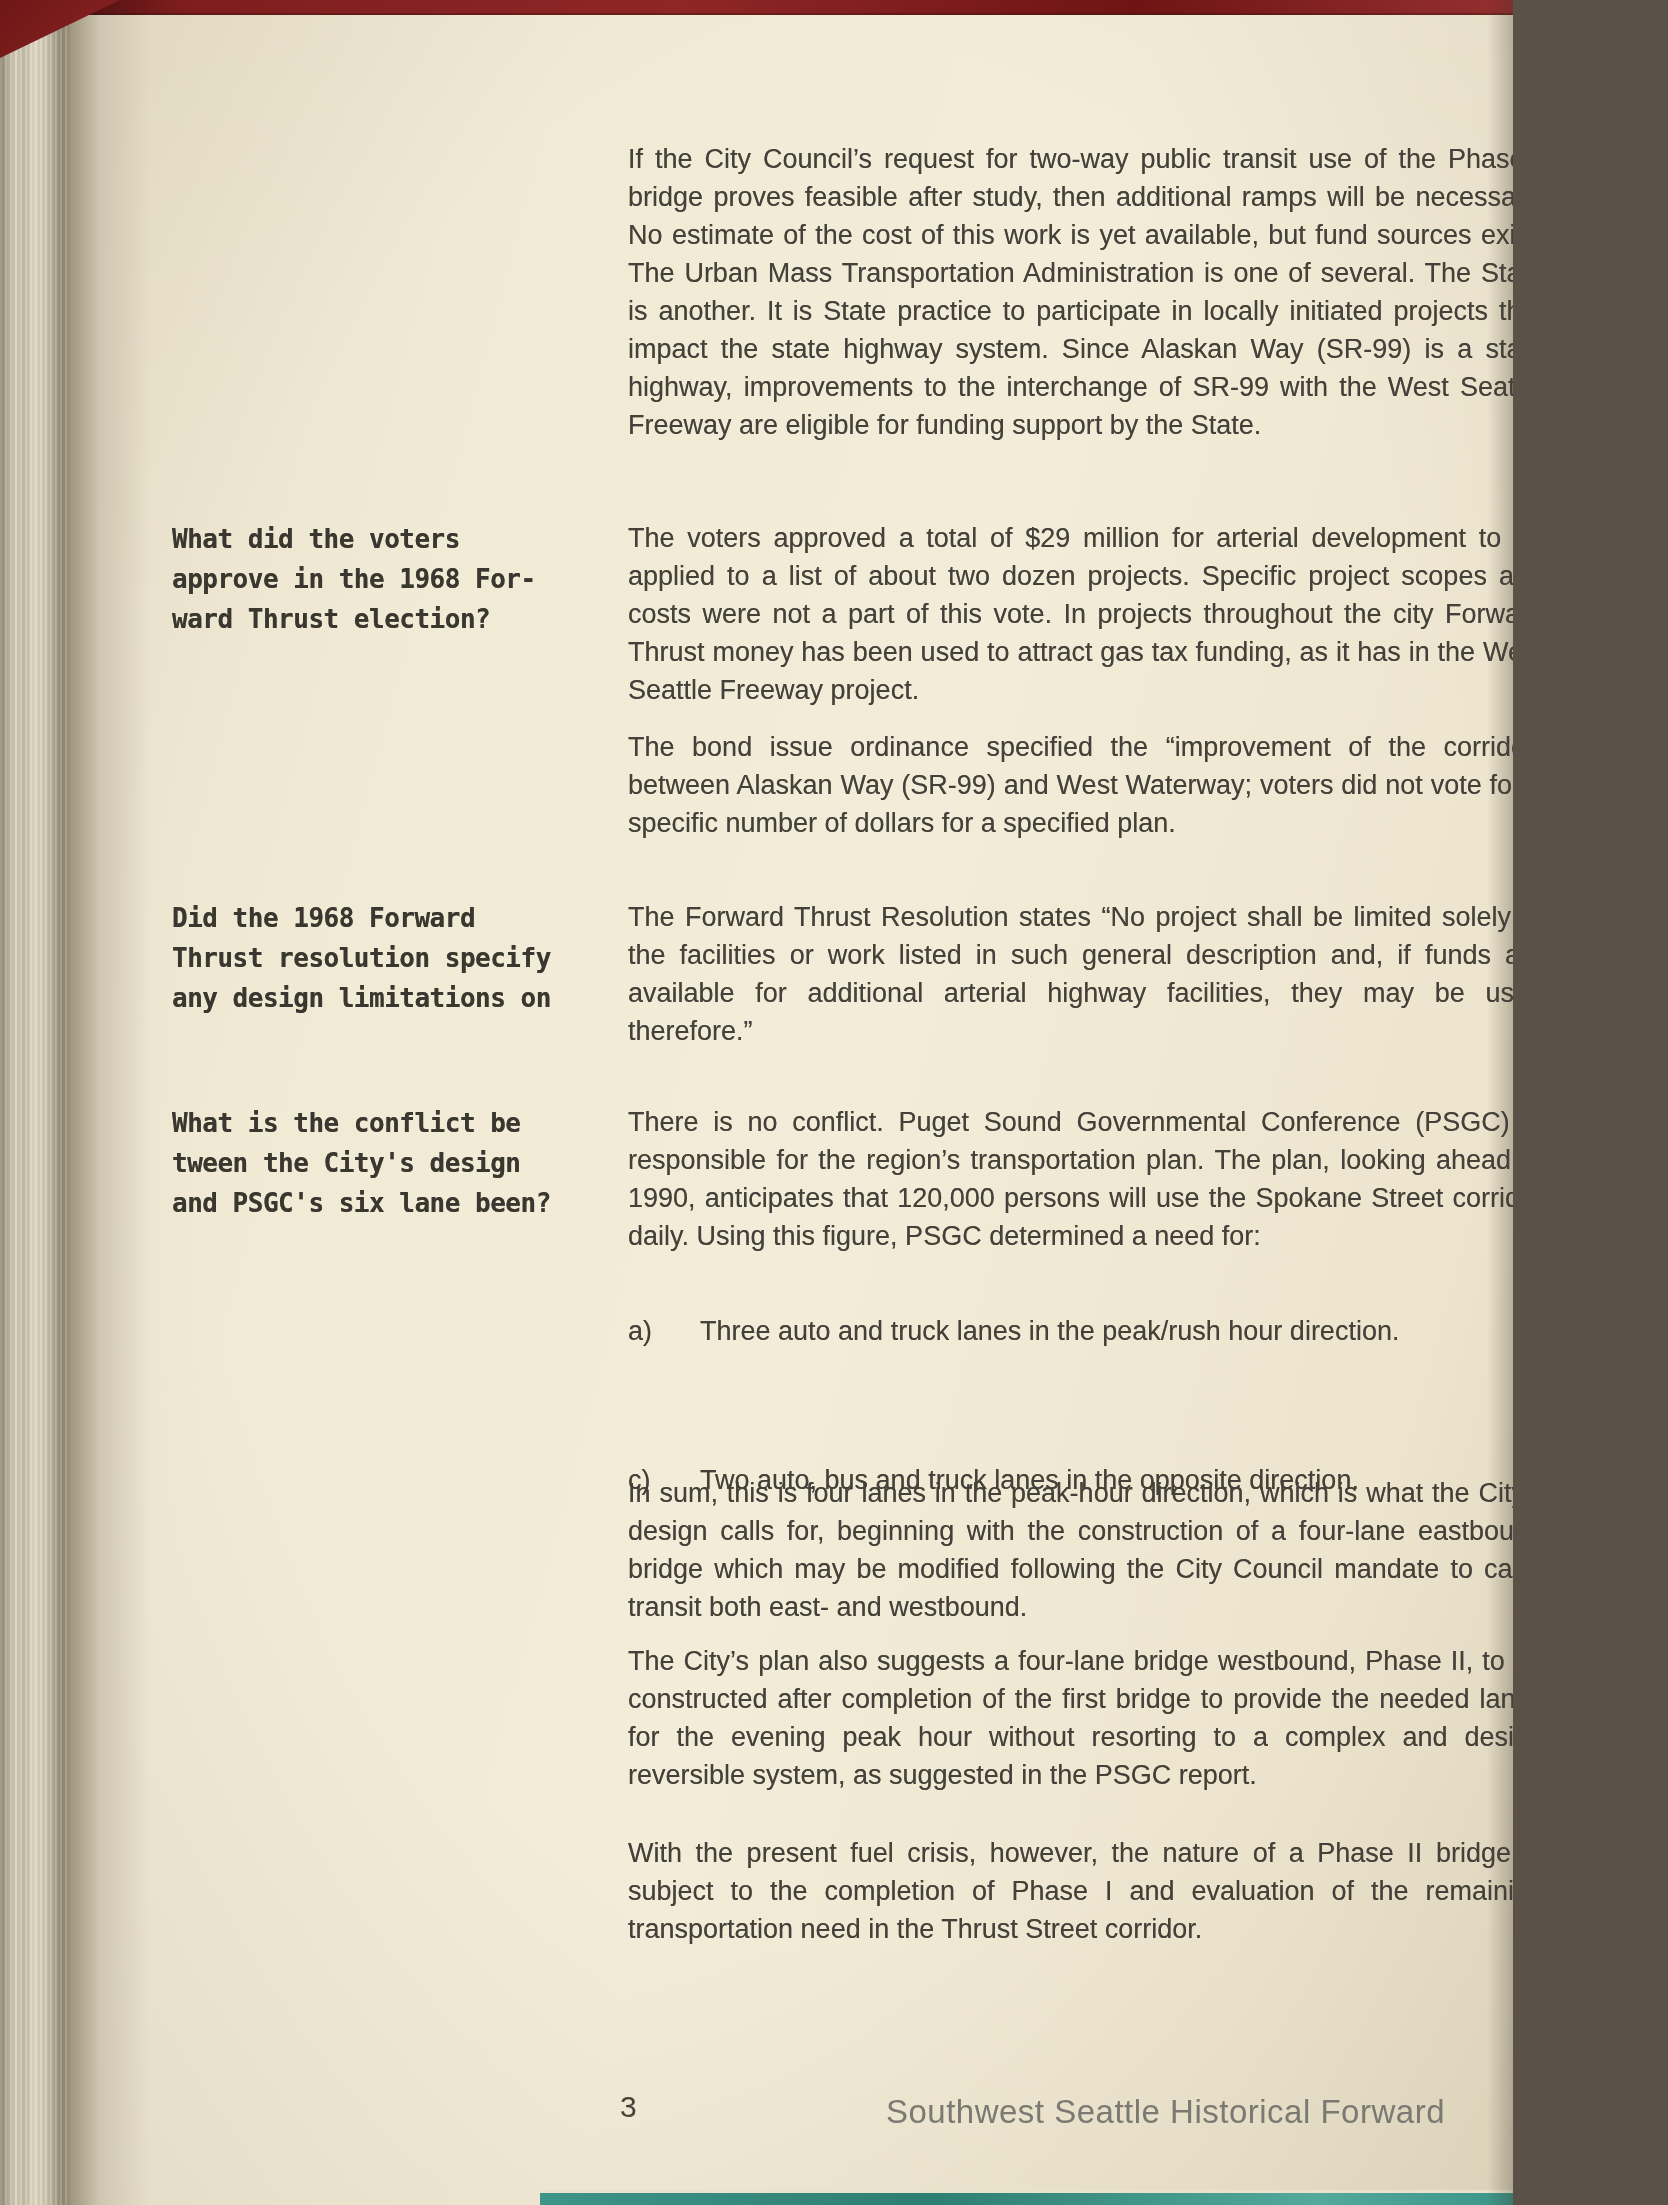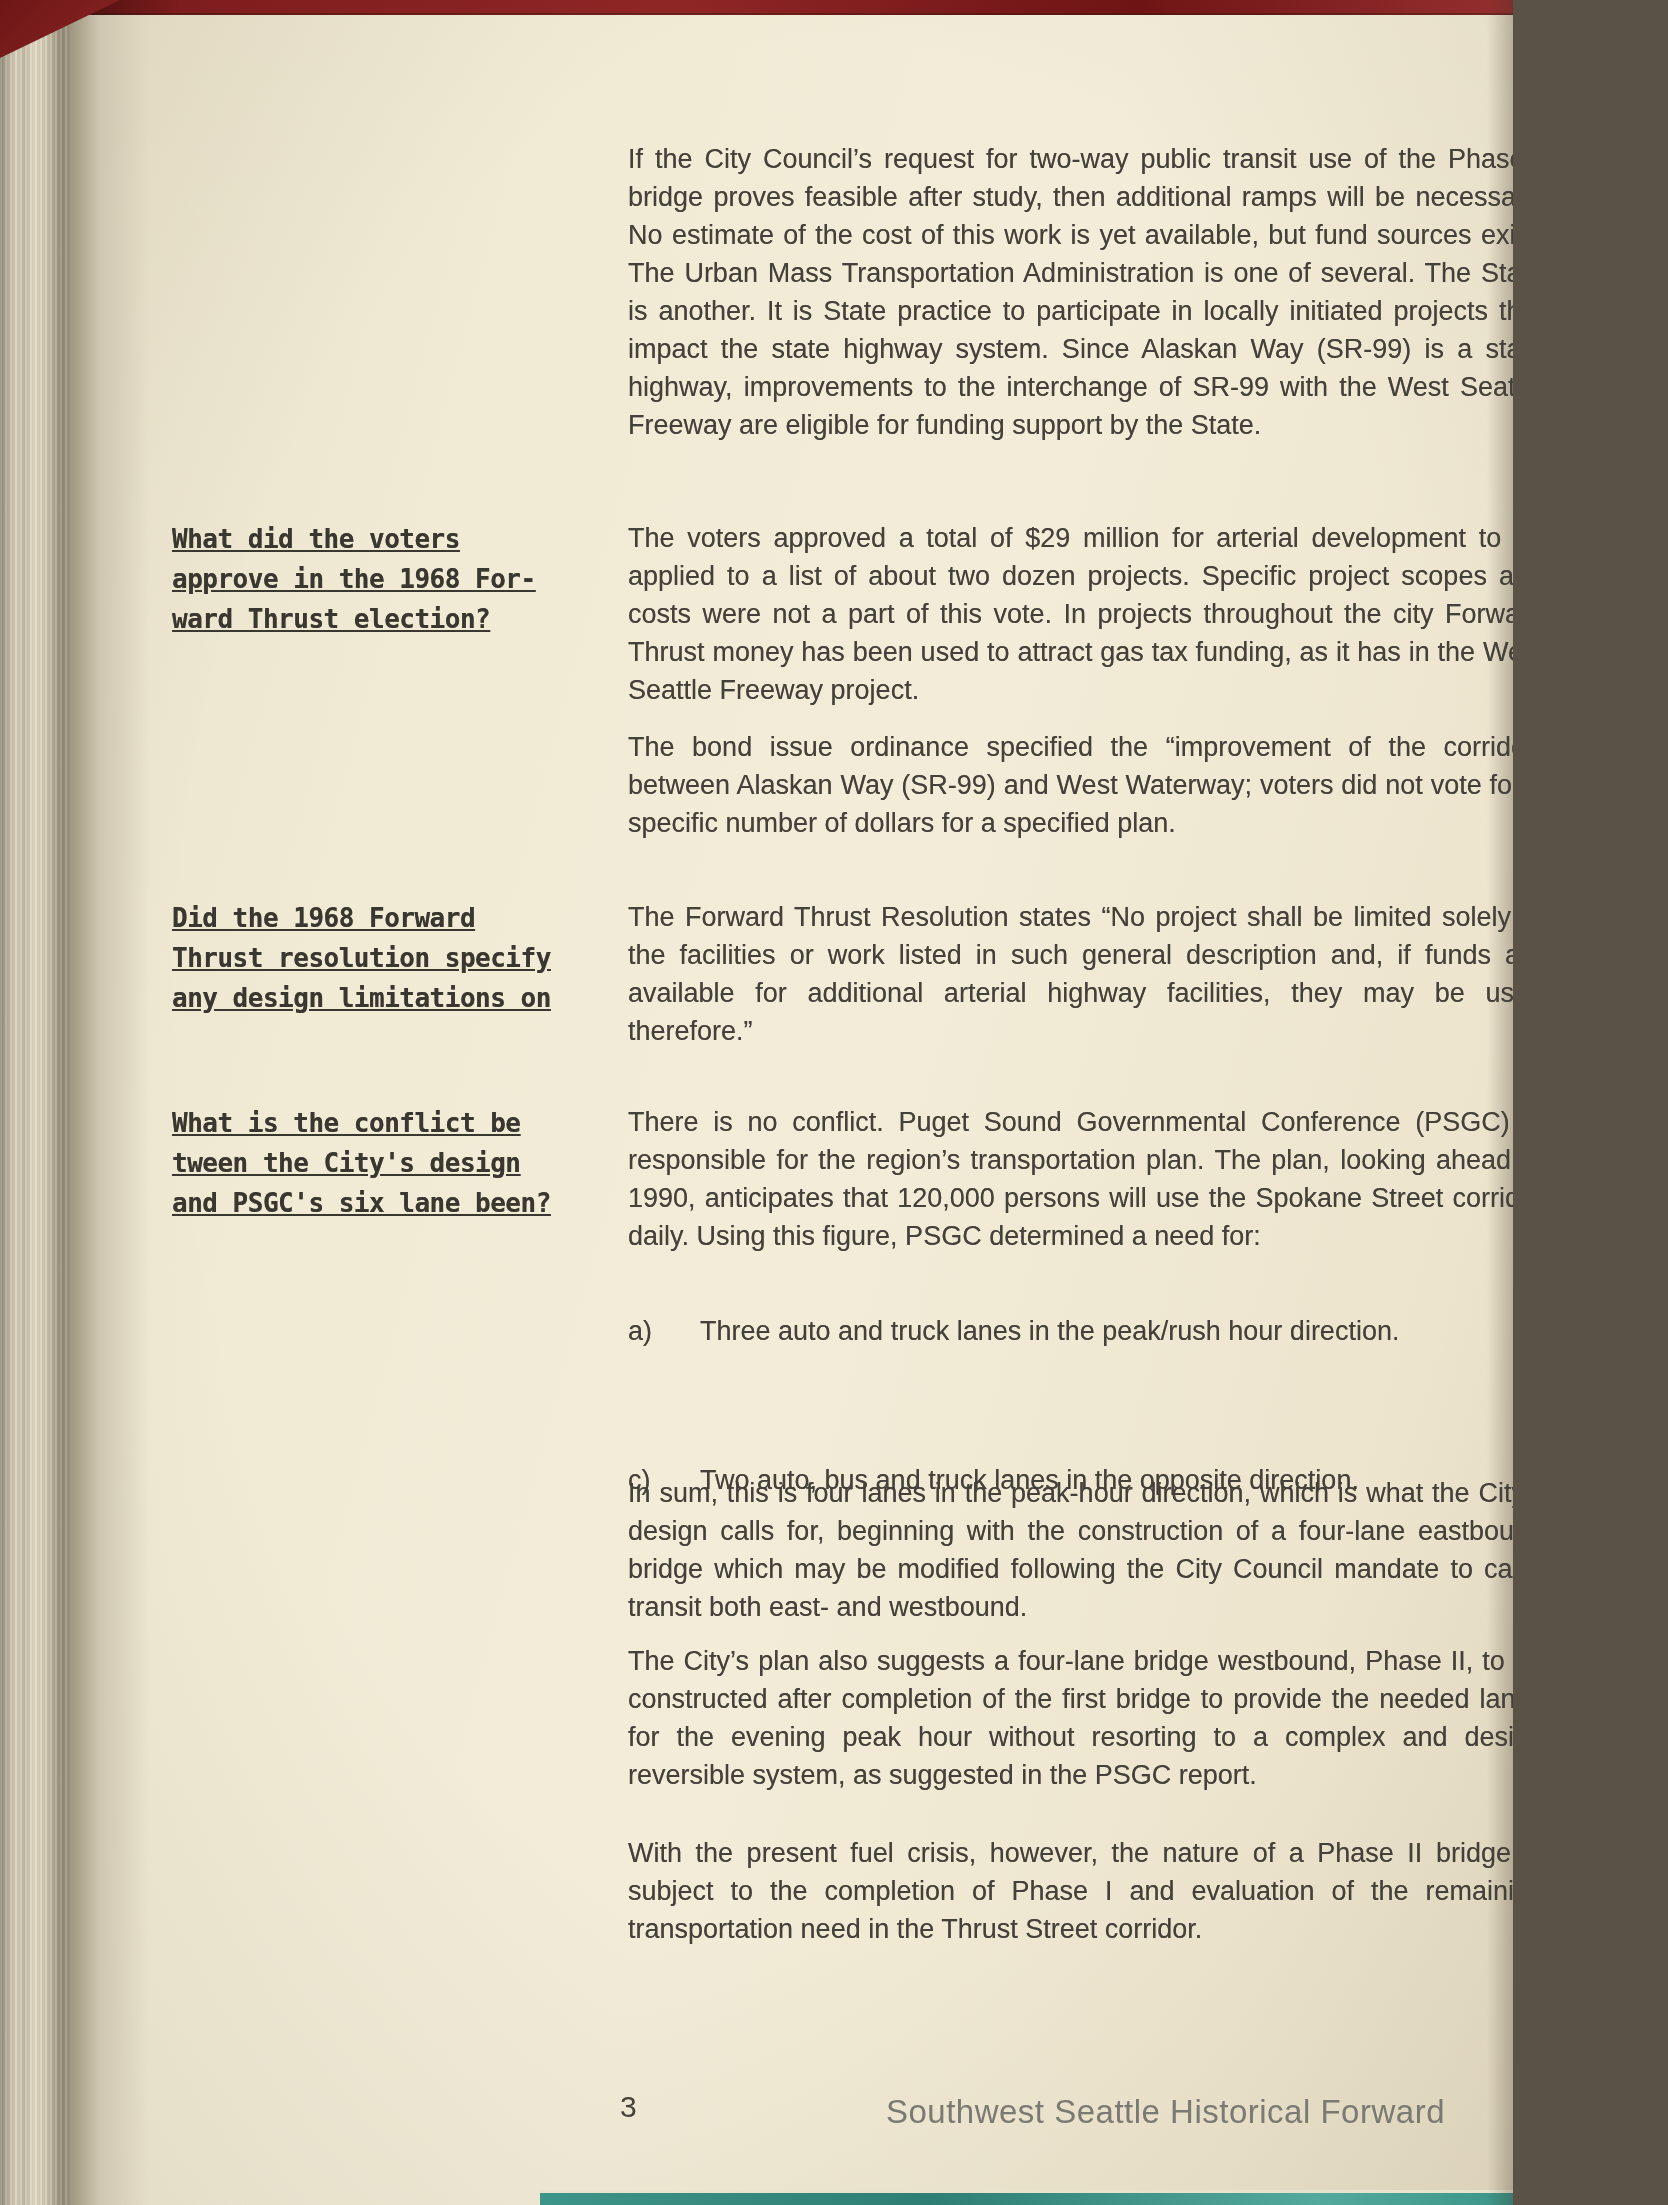--- a/index.html
+++ b/index.html
@@ -53,21 +53,20 @@
     position:absolute;left:628px;width:916px;margin:0;
     font-size:27px;line-height:38px;text-align:justify;
     color:#44413a;text-shadow:0 0 .4px rgba(60,55,45,.55);
   }
   .question{
     position:absolute;left:172px;width:440px;
     font-family:"DejaVu Sans Mono",monospace;font-weight:bold;
     font-size:26px;line-height:40px;letter-spacing:-0.5px;
     color:#39372f;white-space:nowrap;
     text-shadow:0 0 .5px rgba(45,42,35,.6);
-    text-decoration:underline;
   }
   .list-item{
     position:absolute;left:628px;width:916px;
     font-size:27px;line-height:38px;color:#44413a;
     text-shadow:0 0 .4px rgba(60,55,45,.55);
     margin-top:40px;
   }
   .li-label{display:inline-block;width:72px;}
   .page-number{
     position:absolute;left:620px;top:2090px;

